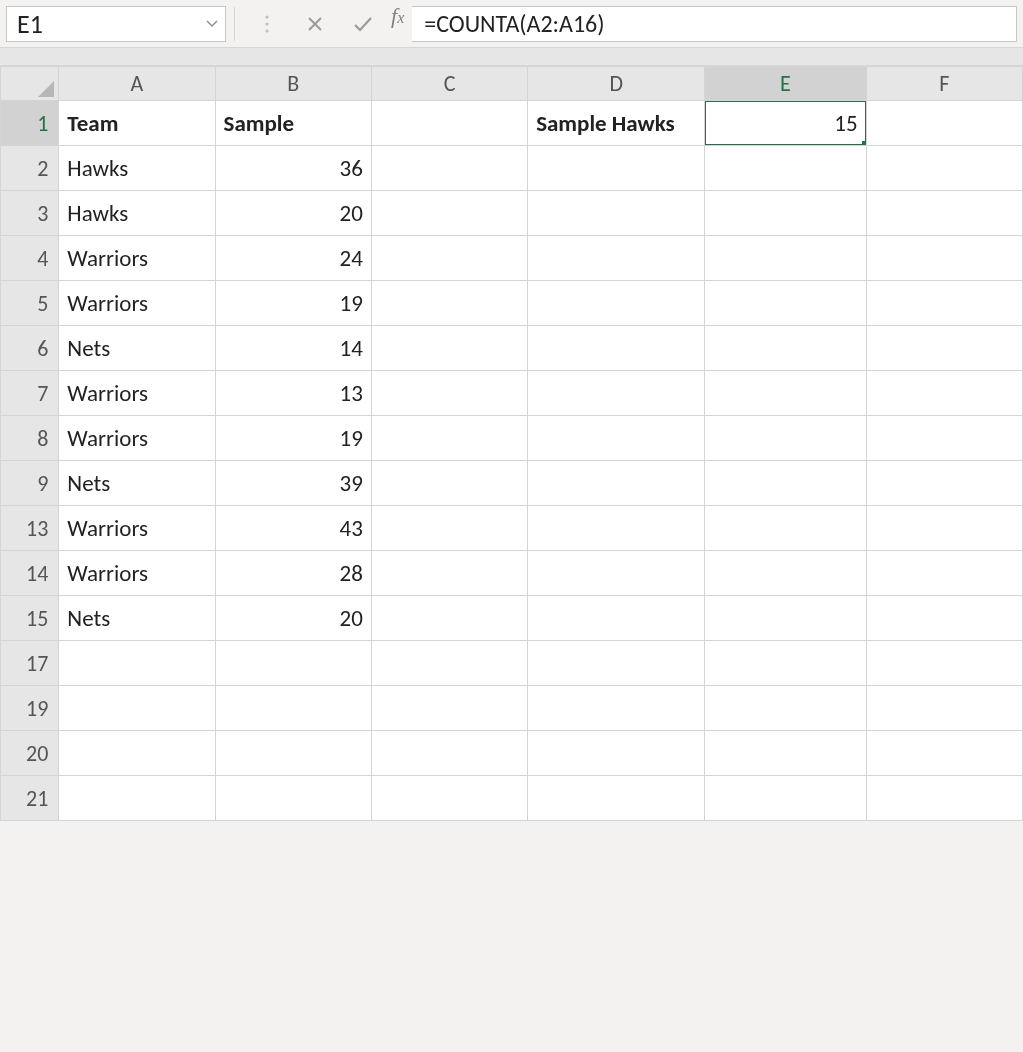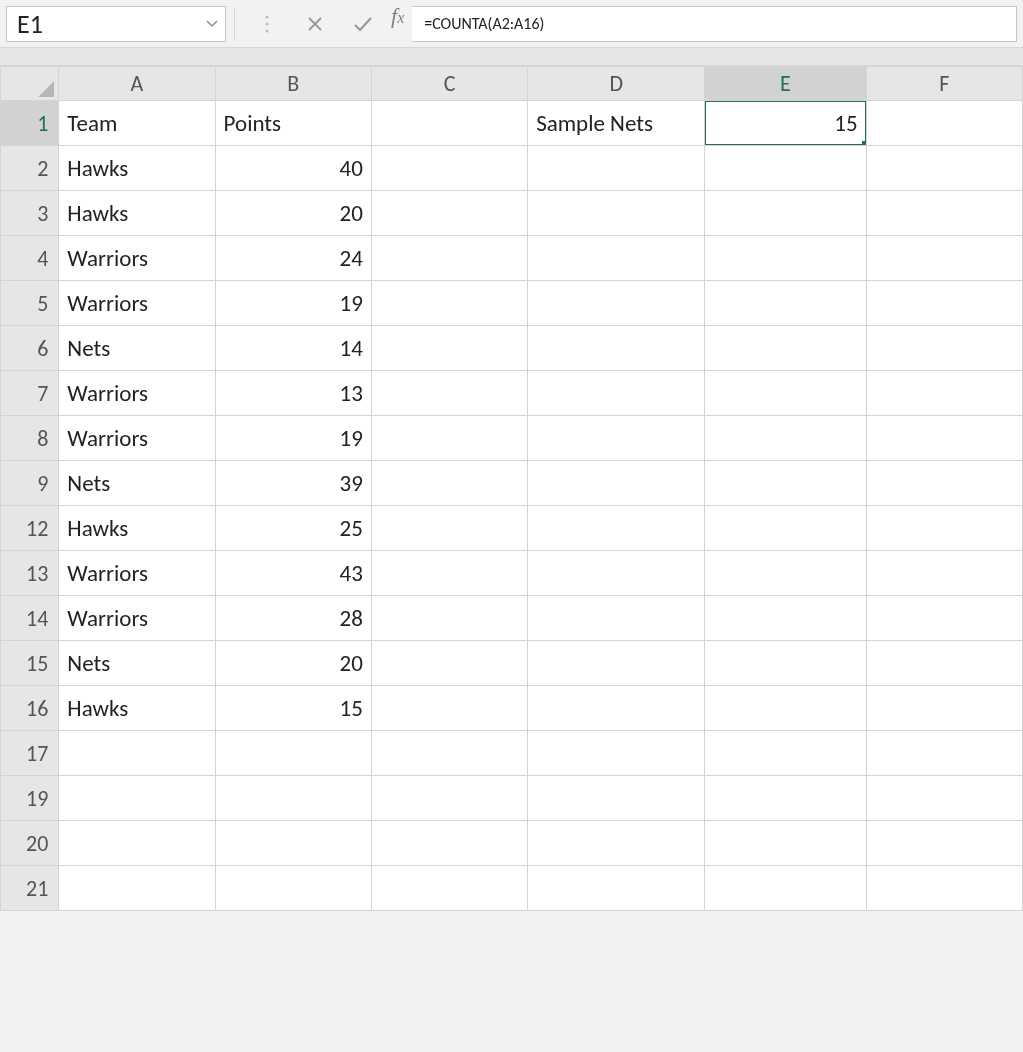--- a/index.html
+++ b/index.html
@@ -68,21 +68,21 @@
   }
   .formula-input {
     flex: 1;
     height: 36px;
     background: #ffffff;
     border: 1px solid #c8c6c4;
     border-left: none;
     display: flex;
     align-items: center;
     padding-left: 12px;
-    font-size: 16px;
+    font-size: 24px;
     color: #222;
   }
 
   
   .strip {
     height: 18px;
     background: #e6e6e6;
     border-bottom: 1px solid #d6d6d6;
   }
 
@@ -128,21 +128,21 @@
     position: absolute;
     right: 4px;
     bottom: 3px;
   }
   td {
     background: #ffffff;
     padding: 0 8px;
   }
   td.text-left { text-align: left; }
   td.text-right { text-align: right; }
-  td.bold { font-weight: 400; }
+  td.bold { font-weight: 700; }
 
   
   th.col-hdr.active, th.row-hdr.active {
     background: #d2d2d2;
     color: #217346;
   }
 
   
   td.selected {
     position: relative;
@@ -241,30 +241,30 @@
           <th class="col-hdr">D</th>
           <th class="col-hdr active">E</th>
           <th class="col-hdr">F</th>
         </tr>
     </thead>
     <tbody>
 
     <tr>
           <th class="row-hdr active">1</th>
           <td class="text-left bold">Team</td>
-          <td class="text-left bold">Points</td>
-          <td class="text-left"></td>
-          <td class="text-left bold">Sample Nets</td>
+          <td class="text-left bold">Sample</td>
+          <td class="text-left"></td>
+          <td class="text-left bold">Sample Hawks</td>
           <td class="text-right selected">15</td>
           <td class="text-left"></td>
         </tr>
         <tr>
           <th class="row-hdr">2</th>
           <td class="text-left">Hawks</td>
-          <td class="text-right">40</td>
+          <td class="text-right">36</td>
           <td class="text-left"></td>
           <td class="text-left"></td>
           <td class="text-left"></td>
           <td class="text-left"></td>
         </tr>
         <tr>
           <th class="row-hdr">3</th>
           <td class="text-left">Hawks</td>
           <td class="text-right">20</td>
           <td class="text-left"></td>
@@ -320,29 +320,20 @@
         <tr>
           <th class="row-hdr">9</th>
           <td class="text-left">Nets</td>
           <td class="text-right">39</td>
           <td class="text-left"></td>
           <td class="text-left"></td>
           <td class="text-left"></td>
           <td class="text-left"></td>
         </tr>
         <tr>
-          <th class="row-hdr">12</th>
-          <td class="text-left">Hawks</td>
-          <td class="text-right">25</td>
-          <td class="text-left"></td>
-          <td class="text-left"></td>
-          <td class="text-left"></td>
-          <td class="text-left"></td>
-        </tr>
-        <tr>
           <th class="row-hdr">13</th>
           <td class="text-left">Warriors</td>
           <td class="text-right">43</td>
           <td class="text-left"></td>
           <td class="text-left"></td>
           <td class="text-left"></td>
           <td class="text-left"></td>
         </tr>
         <tr>
           <th class="row-hdr">14</th>
@@ -356,29 +347,20 @@
         <tr>
           <th class="row-hdr">15</th>
           <td class="text-left">Nets</td>
           <td class="text-right">20</td>
           <td class="text-left"></td>
           <td class="text-left"></td>
           <td class="text-left"></td>
           <td class="text-left"></td>
         </tr>
         <tr>
-          <th class="row-hdr">16</th>
-          <td class="text-left">Hawks</td>
-          <td class="text-right">15</td>
-          <td class="text-left"></td>
-          <td class="text-left"></td>
-          <td class="text-left"></td>
-          <td class="text-left"></td>
-        </tr>
-        <tr>
           <th class="row-hdr">17</th>
           <td class="text-left"></td>
           <td class="text-left"></td>
           <td class="text-left"></td>
           <td class="text-left"></td>
           <td class="text-left"></td>
           <td class="text-left"></td>
         </tr>
         <tr>
           <th class="row-hdr">19</th>

